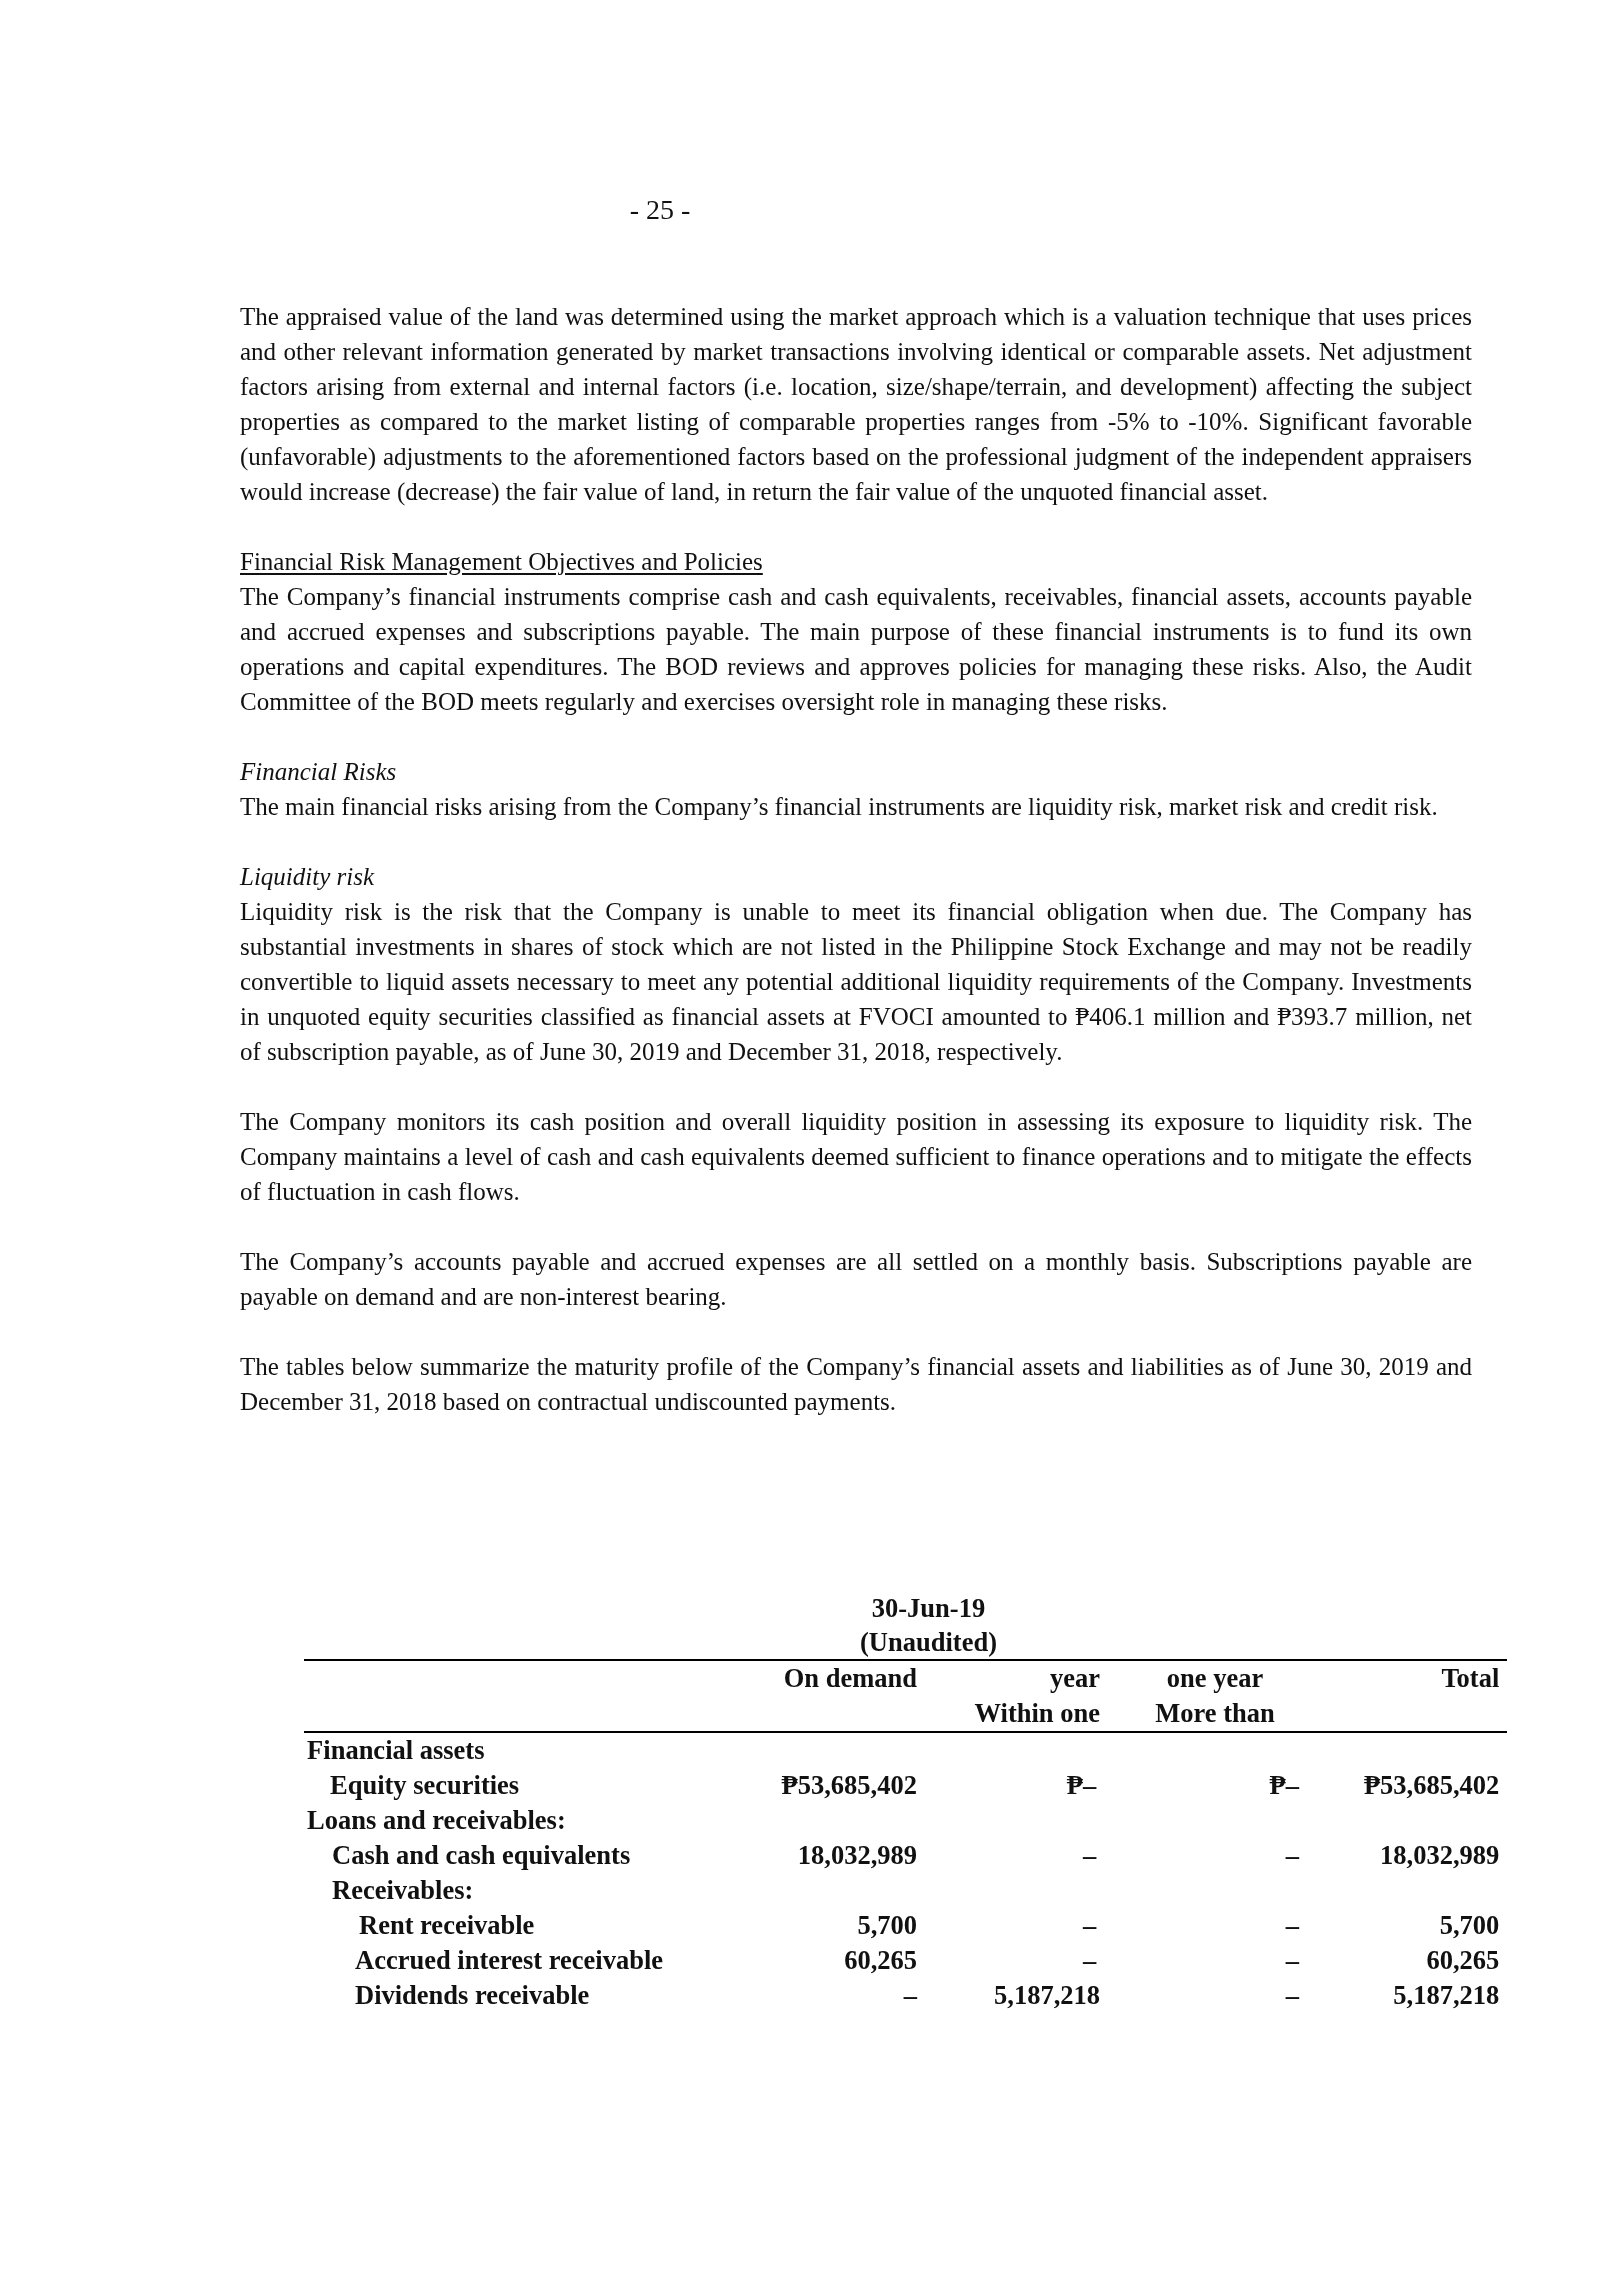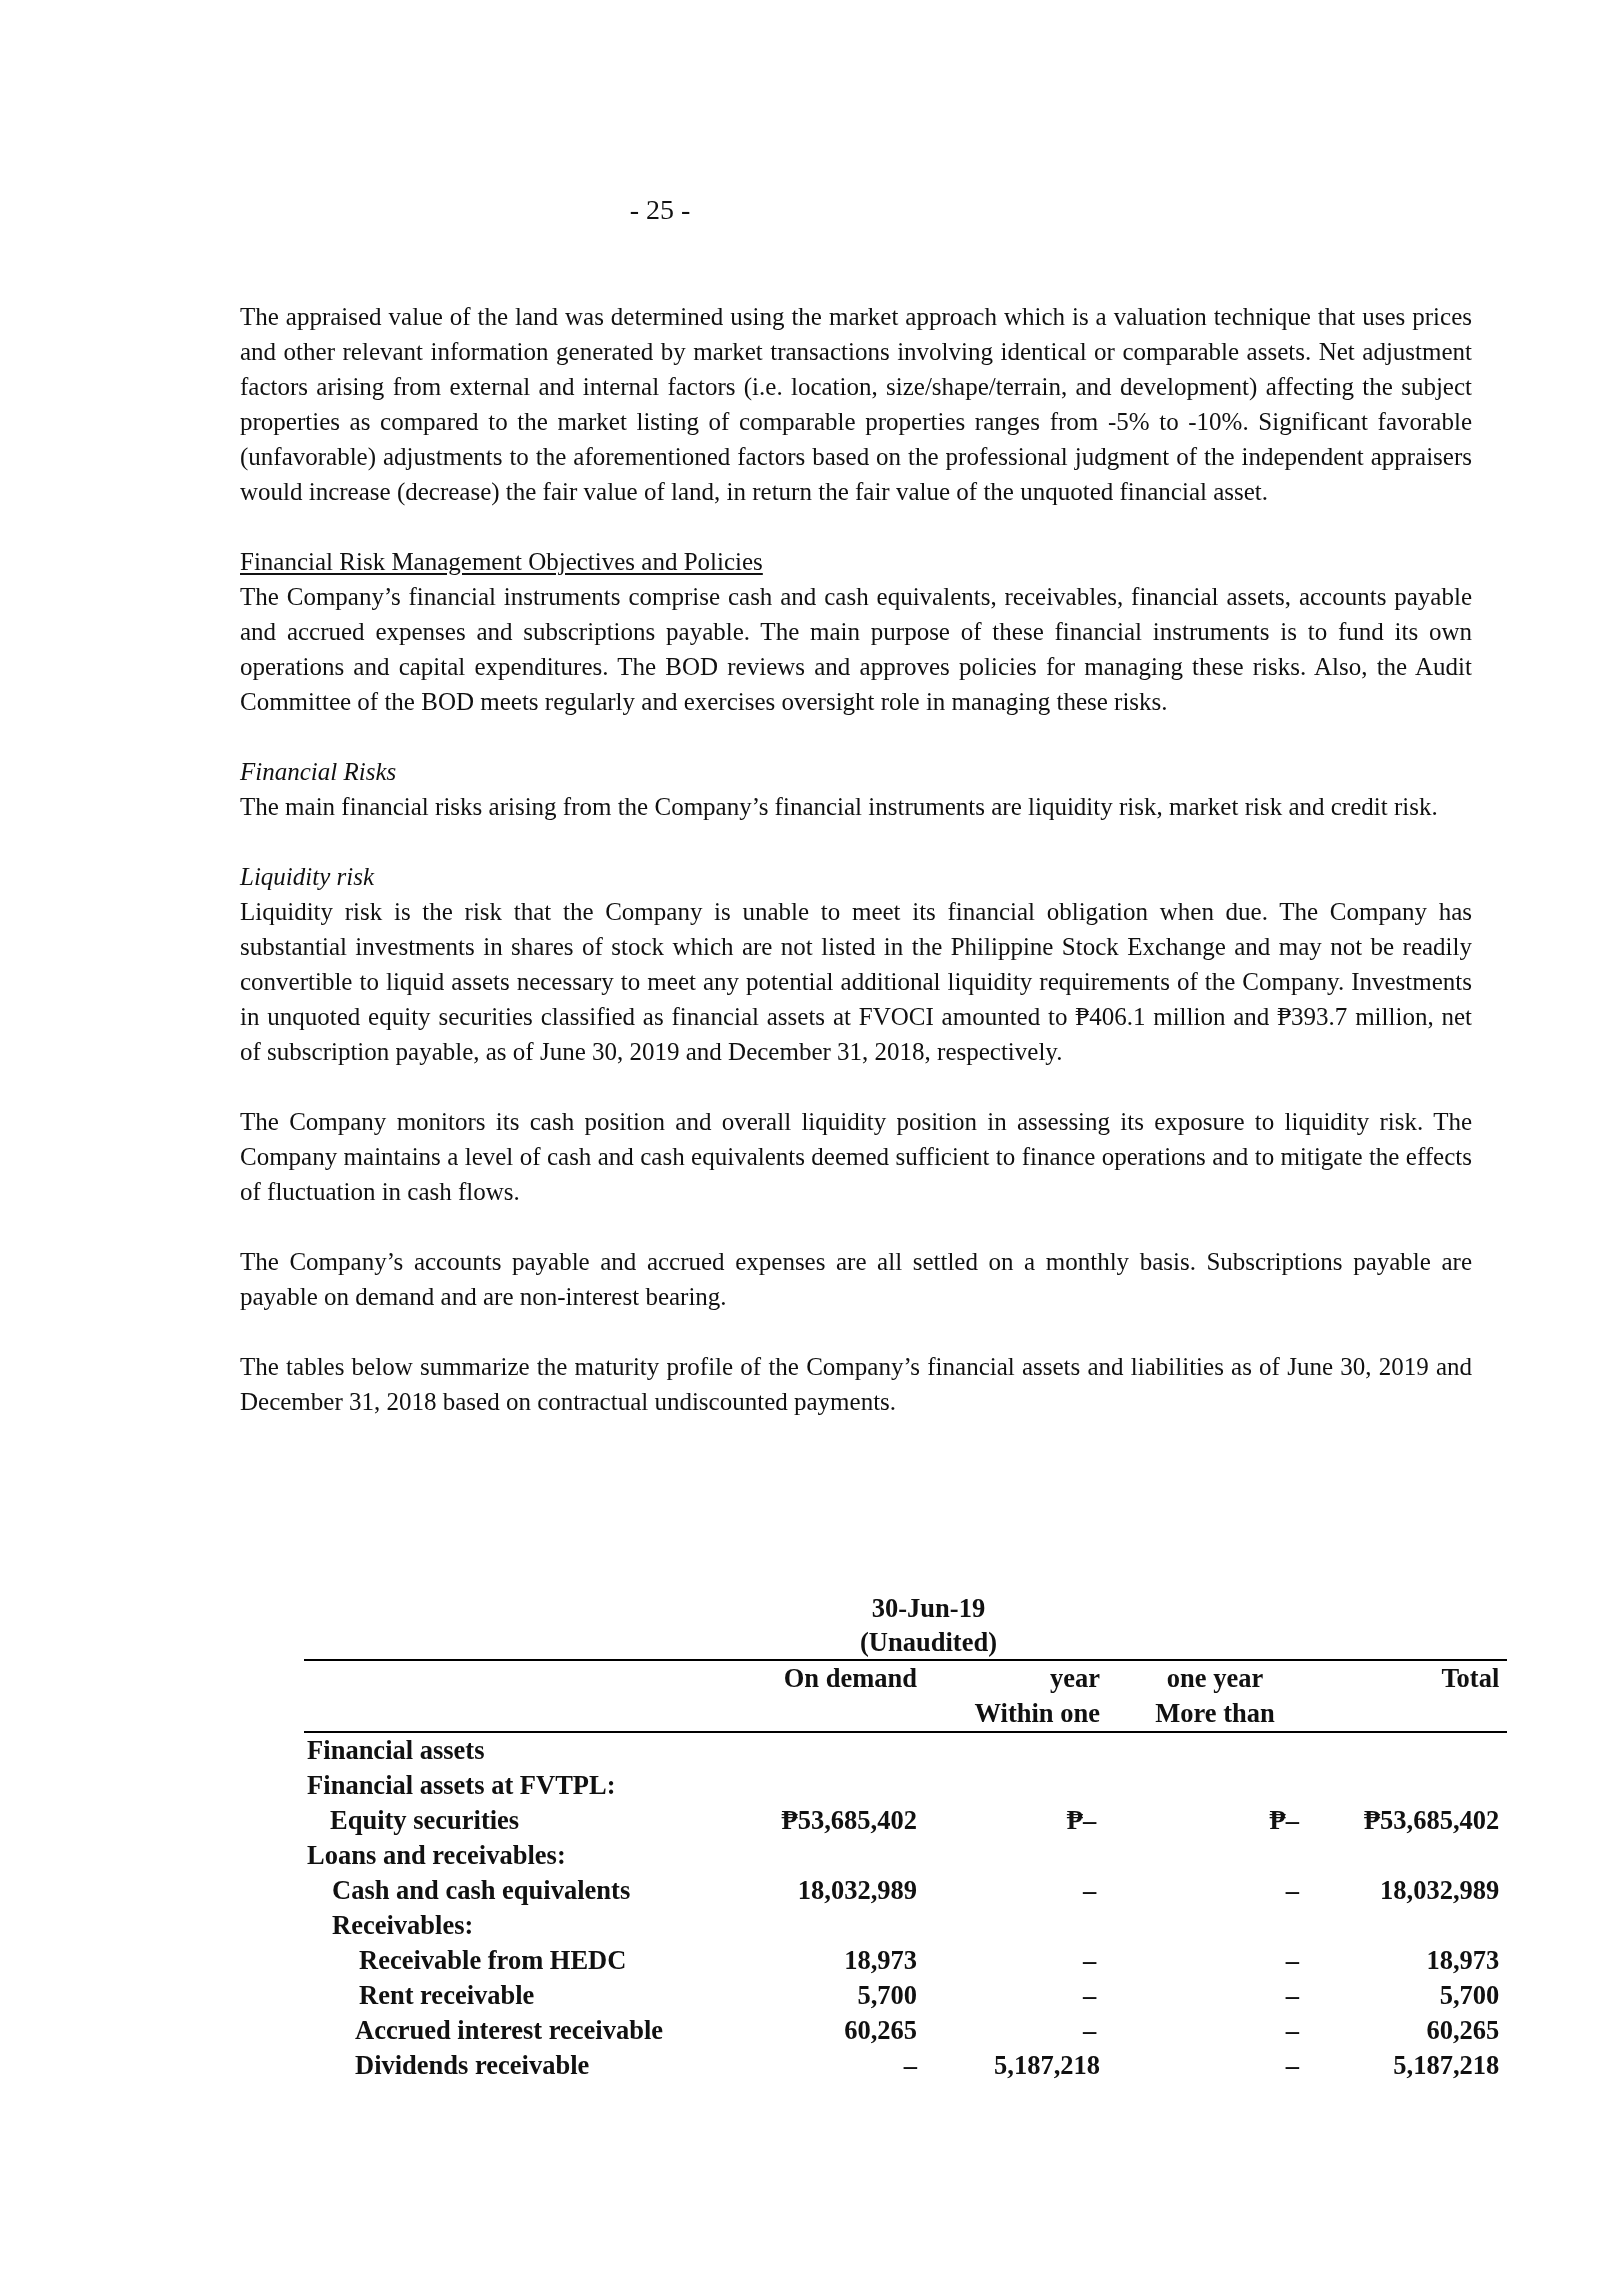--- a/index.html
+++ b/index.html
@@ -192,27 +192,20 @@
     </thead>
     <tbody>
       <tr>
         <td class="lbl-0">Financial assets</td>
         <td class="num"></td>
         <td class="num"></td>
         <td class="num"></td>
         <td class="num pad-total"></td>
       </tr>
       <tr>
-        <td class="lbl-0">Financial assets at FVTPL:</td>
-        <td class="num"></td>
-        <td class="num"></td>
-        <td class="num"></td>
-        <td class="num pad-total"></td>
-      </tr>
-      <tr>
         <td class="lbl-1">Equity securities</td>
         <td class="num">₱53,685,402</td>
         <td class="num dash-within">₱–</td>
         <td class="num dash-more">₱–</td>
         <td class="num pad-total">₱53,685,402</td>
       </tr>
       <tr>
         <td class="lbl-0">Loans and receivables:</td>
         <td class="num"></td>
         <td class="num"></td>
@@ -227,27 +220,20 @@
         <td class="num pad-total">18,032,989</td>
       </tr>
       <tr>
         <td class="lbl-2">Receivables:</td>
         <td class="num"></td>
         <td class="num"></td>
         <td class="num"></td>
         <td class="num pad-total"></td>
       </tr>
       <tr>
-        <td class="lbl-3">Receivable from HEDC</td>
-        <td class="num">18,973</td>
-        <td class="num dash-within">–</td>
-        <td class="num dash-more">–</td>
-        <td class="num pad-total">18,973</td>
-      </tr>
-      <tr>
         <td class="lbl-3">Rent receivable</td>
         <td class="num">5,700</td>
         <td class="num dash-within">–</td>
         <td class="num dash-more">–</td>
         <td class="num pad-total">5,700</td>
       </tr>
       <tr>
         <td class="lbl-3b">Accrued interest receivable</td>
         <td class="num">60,265</td>
         <td class="num dash-within">–</td>

